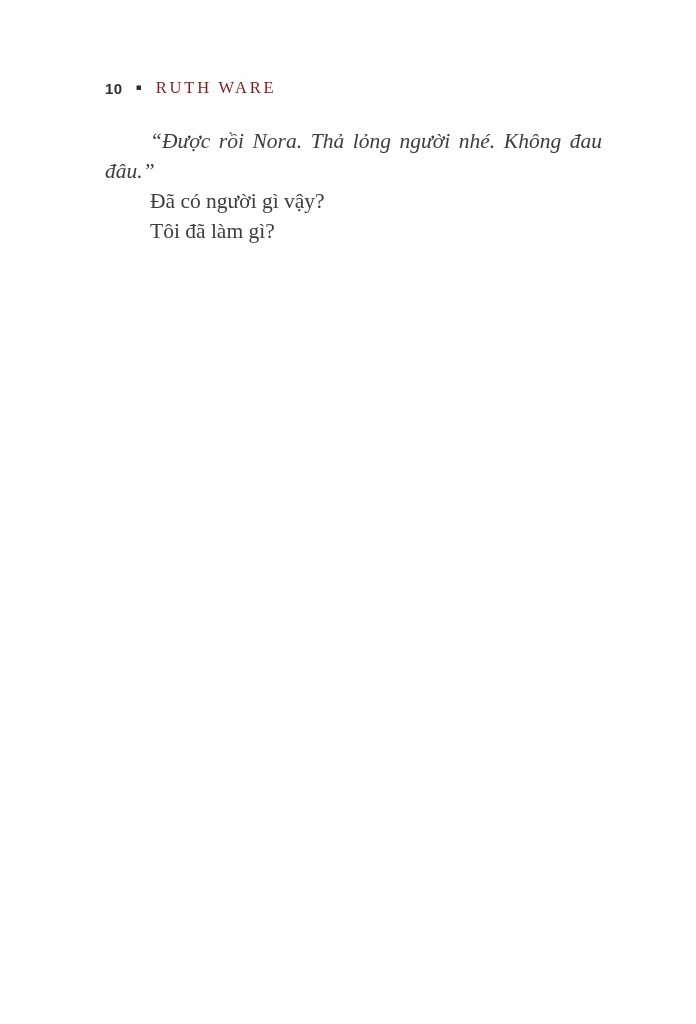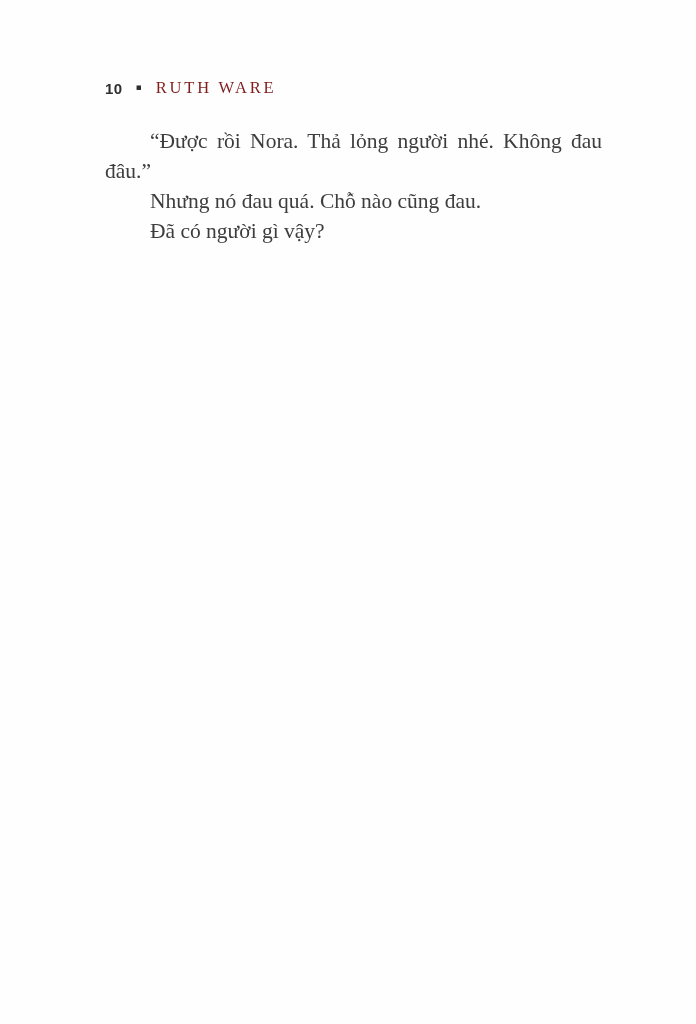--- a/index.html
+++ b/index.html
@@ -56,30 +56,31 @@
   .body-text p {
     margin: 0;
     font-size: 21.5px;
     line-height: 30px;
     color: #3d3d3d;
     text-indent: 45px;
   }
   .body-text p.justify {
     text-align: justify;
     text-justify: inter-word;
+    font-style: italic;
   }
 </style>
 </head>
 <body>
 
 <div class="page">
   <div class="header">
     <span class="page-number">10</span>
     <span class="bullet">▪</span>
     <span class="running-title">RUTH WARE</span>
   </div>
 
   <div class="body-text">
     <p class="justify">“Được rồi Nora. Thả lỏng người nhé. Không đau đâu.”</p>
-    <p>Nhưng nó đau quá. Chỗ nào cũng đau.</p>
     <p>Đã có người gì vậy?</p>
+    <p>Tôi đã làm gì?</p>
   </div>
 </div>
 
 </body></html>

